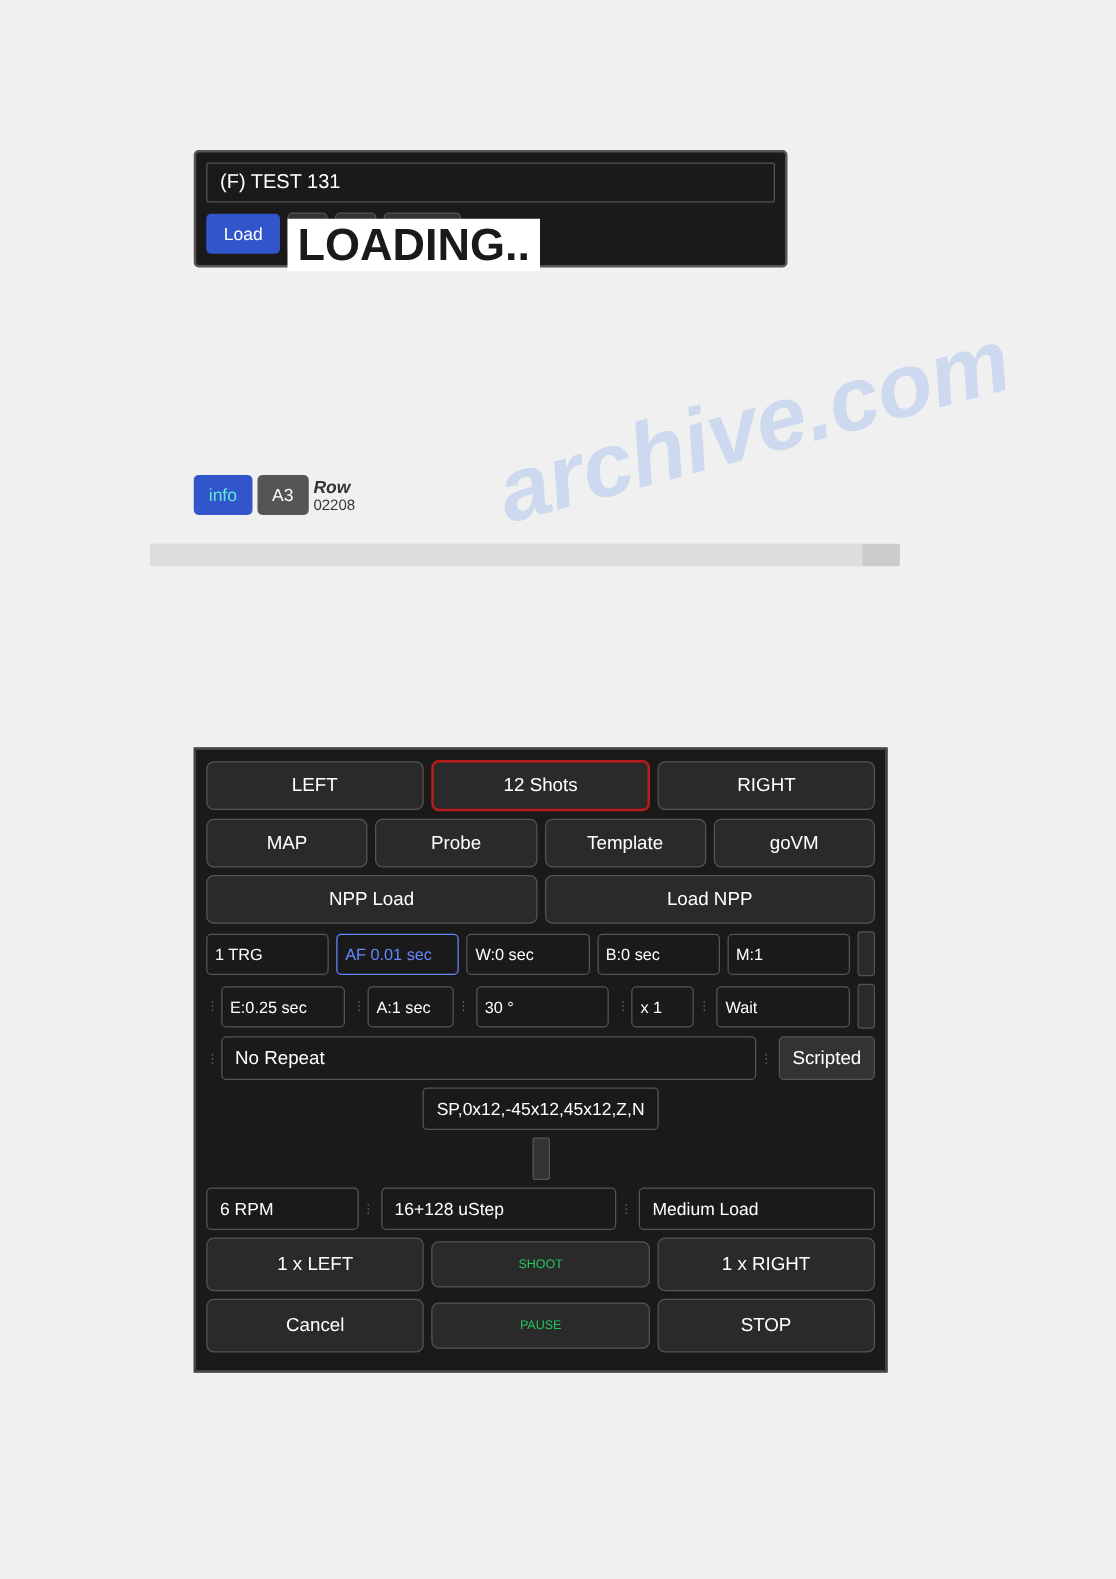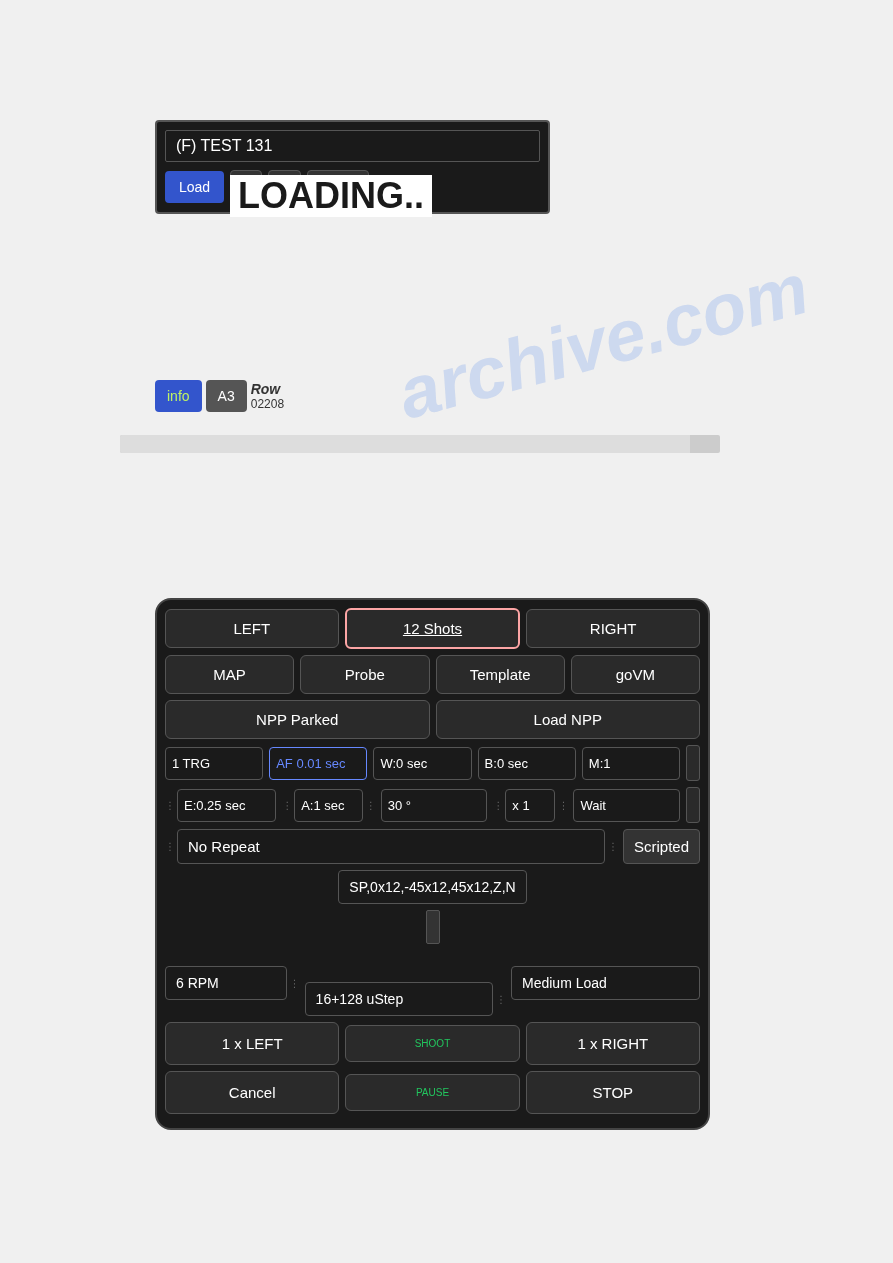--- a/index.html
+++ b/index.html
@@ -25,21 +25,21 @@
       pointer-events: none;
       z-index: 0;
       white-space: nowrap;
     }
 
     
     .top-panel {
       position: absolute;
       top: 120px;
       left: 155px;
-      width: 395px;
+      width: 475px;
       background: #1a1a1a;
       border: 2px solid #555;
       border-radius: 4px;
       padding: 8px;
     }
 
     .top-panel-title {
       color: white;
       font-size: 16px;
       background: #1a1a1a;
@@ -92,21 +92,21 @@
       position: absolute;
       top: 380px;
       left: 155px;
       display: flex;
       align-items: center;
       gap: 4px;
     }
 
     .btn-info {
       background: #3355cc;
-      color: #bef264;
+      color: #5eead4;
       border: none;
       border-radius: 4px;
       padding: 8px 12px;
       font-size: 14px;
       cursor: pointer;
     }
 
     .btn-a3 {
       background: #555;
       color: white;
@@ -150,21 +150,21 @@
     }
 
     
     .main-panel {
       position: absolute;
       top: 598px;
       left: 155px;
       width: 555px;
       background: #1a1a1a;
       border: 2px solid #444;
-      border-radius: 16px;
+      border-radius: 0;
       padding: 8px;
     }
 
     .panel-row {
       display: flex;
       gap: 6px;
       margin-bottom: 6px;
       align-items: center;
     }
 
@@ -176,28 +176,27 @@
       padding: 10px 8px;
       font-size: 15px;
       cursor: pointer;
       flex: 1;
       text-align: center;
     }
 
     .btn-panel-highlight {
       background: #2a2a2a;
       color: white;
-      border: 2px solid #fca5a5;
+      border: 2px solid #b91c1c;
       border-radius: 6px;
       padding: 10px 8px;
       font-size: 15px;
       cursor: pointer;
       flex: 1;
       text-align: center;
-      text-decoration: underline;
     }
 
     .btn-panel-wide {
       background: #2a2a2a;
       color: white;
       border: 1px solid #555;
       border-radius: 6px;
       padding: 10px 8px;
       font-size: 15px;
       cursor: pointer;
@@ -388,21 +387,21 @@
   </div>
 
   <div class="panel-row">
     <button class="btn-panel">MAP</button>
     <button class="btn-panel">Probe</button>
     <button class="btn-panel">Template</button>
     <button class="btn-panel">goVM</button>
   </div>
 
   <div class="panel-row">
-    <button class="btn-panel-wide">NPP Parked</button>
+    <button class="btn-panel-wide">NPP Load</button>
     <button class="btn-panel-wide">Load NPP</button>
   </div>
 
   <div class="panel-row">
     <div class="small-field">1 TRG</div>
     <div class="small-field-blue">AF 0.01 sec</div>
     <div class="small-field">W:0 sec</div>
     <div class="small-field">B:0 sec</div>
     <div class="small-field">M:1</div>
     <div style="width:14px;background:#2a2a2a;border:1px solid #555;border-radius:3px;height:36px;"></div>
@@ -440,21 +439,21 @@
   <div class="script-input-row">
     <div class="script-input">SP,0x12,-45x12,45x12,Z,N</div>
     <div class="script-scroll"></div>
   </div>
 
   <div class="rpm-row">
     <div style="display:flex;align-items:center;flex:0.8;">
       <div class="rpm-field">6 RPM</div>
       <span class="dots-right">⋮</span>
     </div>
-    <div style="display:flex;align-items:center;flex:1.2;margin-top:32px;">
+    <div style="display:flex;align-items:center;flex:1.2;">
       <div class="rpm-field">16+128 uStep</div>
       <span class="dots-right">⋮</span>
     </div>
     <div class="rpm-field">Medium Load</div>
   </div>
 
   <div class="panel-row">
     <button class="btn-action">1 x LEFT</button>
     <button class="btn-shoot">SHOOT</button>
     <button class="btn-action">1 x RIGHT</button>

